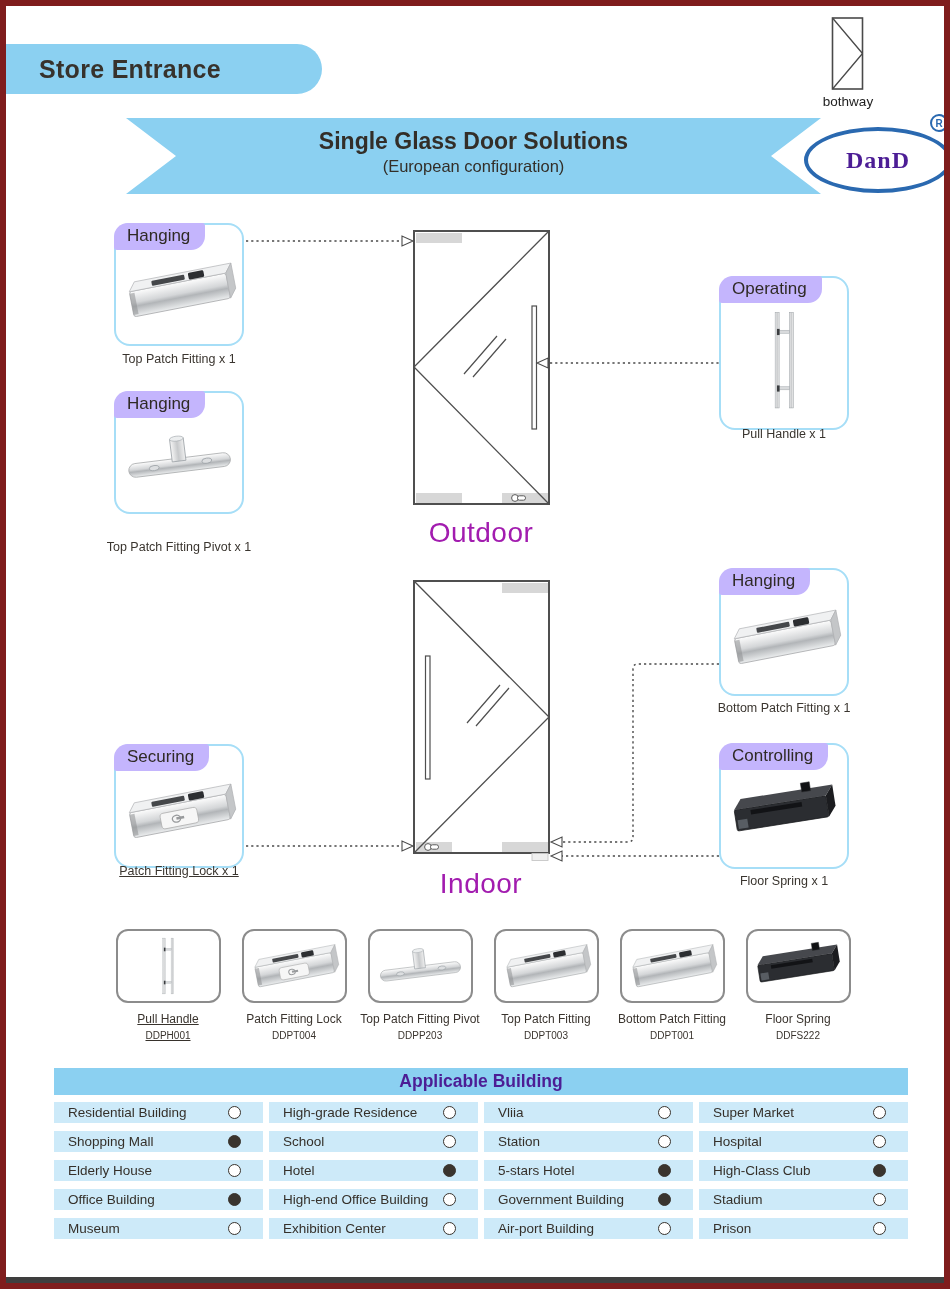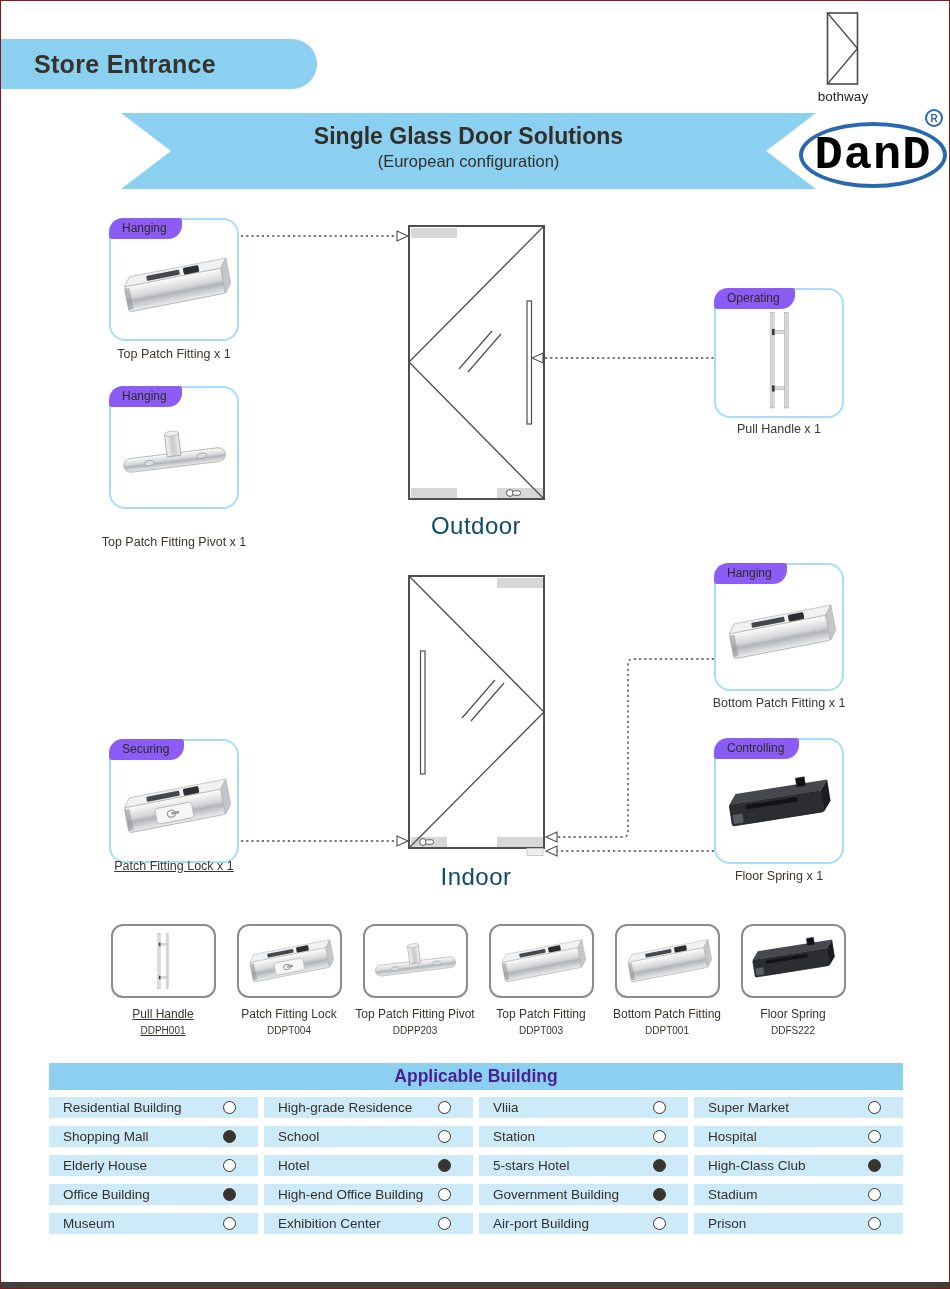--- a/index.html
+++ b/index.html
@@ -1,43 +1,43 @@
 <!DOCTYPE html>
 <html><head>
 <meta charset="utf-8">
 <style>
   html,body{margin:0;padding:0;background:#fff;font-family:"Liberation Sans",sans-serif;}
-  .page{position:relative;width:950px;height:1289px;background:#fff;border:1px solid #7f1d1d;box-sizing:border-box;overflow:hidden;color:#37322c;}
+  .page{position:relative;width:950px;height:1289px;background:#fff;border:6px solid #7f1d1d;box-sizing:border-box;overflow:hidden;color:#37322c;}
   .bottom-bar{position:absolute;left:0;bottom:0;width:100%;height:6px;background:#3e3e3e;}
   .svg-layer{position:absolute;left:0;top:0;width:950px;height:1289px;z-index:1;}
   .z{position:absolute;z-index:2;}
 
   
   .title-banner{left:0;top:38px;width:316px;height:50px;background:#8BD0F1;border-radius:0 26px 26px 0;}
   .title-banner span{display:block;padding-left:33px;line-height:50px;font-size:25px;font-weight:bold;color:#37322c;letter-spacing:.3px;}
   .bothway{left:818px;top:10px;width:46px;height:78px;}
   .bothway-label{left:794px;top:88px;width:96px;text-align:center;font-size:13.5px;color:#222;}
   .ribbon{left:120px;top:112px;width:695px;height:76px;background:#8BD0F1;
     clip-path:polygon(0 0,100% 0,calc(100% - 50px) 50%,100% 100%,0 100%,50px 50%);
     text-align:center;}
   .ribbon-title{margin-top:10px;font-size:23px;font-weight:bold;color:#332e28;}
   .ribbon-sub{margin-top:2px;font-size:16.5px;color:#332e28;}
   .logo-ellipse{left:798px;top:121px;width:148px;height:66px;border:4px solid #2A69B0;border-radius:50%;box-sizing:border-box;
     display:flex;align-items:center;justify-content:center;}
-  .logo-ellipse span{font-family:Liberation Mono, monospace;font-weight:bold;font-size:47px;color:#000000;letter-spacing:1px;}
+  .logo-ellipse span{font-family:Liberation Serif, serif;font-weight:bold;font-size:24px;color:#4c1d95;letter-spacing:1px;}
   .reg-mark{left:924px;top:108px;width:18px;height:18px;border:2px solid #2A69B0;border-radius:50%;box-sizing:border-box;
     font-size:10px;font-weight:bold;color:#2A69B0;display:flex;align-items:center;justify-content:center;}
 
   
   .callout{background:#fff;border:2px solid #A6DEF7;border-radius:16px;box-sizing:border-box;}
-  .tab{position:absolute;top:-2px;left:-2px;background:#8b5cf6;color:#2f2a25;font-size:12px;
+  .tab{position:absolute;top:-2px;left:-2px;background:#c4b5fd;color:#2f2a25;font-size:17px;
     padding:3px 15px 4px 13px;border-radius:14px 3px 14px 3px;}
   .callout-img{position:absolute;left:50%;top:52%;transform:translate(-50%,-46%);}
   .callout-label{font-size:12.5px;color:#3a352f;text-align:center;width:156px;}
-  .door-label{width:200px;text-align:center;font-size:24px;color:#0c4a6e;letter-spacing:.5px;}
+  .door-label{width:200px;text-align:center;font-size:28px;color:#a21caf;letter-spacing:.5px;}
 
   
   .product{top:923px;width:120px;text-align:center;}
   .card{width:105px;height:74px;margin:0 auto;border:2px solid #8c8c8c;border-radius:12px;box-sizing:border-box;
     display:flex;align-items:center;justify-content:center;background:#fff;}
   .pname{margin-top:9px;font-size:12px;color:#3a342e;}
   .pcode{margin-top:4px;font-size:10px;color:#3a342e;}
 
   
   .app-table{left:48px;top:1062px;width:854px;}
@@ -196,21 +196,21 @@
   <div class="z callout-label" style="left:95px;top:534px;">Top Patch Fitting Pivot x 1</div>
 
   <div class="z callout" style="left:108px;top:738px;width:130px;height:124px;padding-left:40px;">
     <div class="tab">Securing</div>
     <svg class="callout-img" width="118" height="79" viewBox="0 0 120 80">
         <use href="#shpPatchLock"></use>
       </svg>
   </div>
   <div class="z callout-label" style="left:95px;top:858px;text-decoration:underline;">Patch Fitting Lock x 1</div>
 
-  <div class="z callout" style="left:713px;top:287px;width:130px;height:130px;">
+  <div class="z callout" style="left:713px;top:270px;width:130px;height:154px;">
     <div class="tab">Operating</div>
     <svg class="callout-img" width="62" height="106" viewBox="0 0 70 120">
         <use href="#shpHandle"></use>
       </svg>
   </div>
   <div class="z callout-label" style="left:700px;top:421px;">Pull Handle x 1</div>
 
   <div class="z callout" style="left:713px;top:562px;width:130px;height:128px;">
     <div class="tab">Hanging</div>
     <svg class="callout-img" width="118" height="79" viewBox="0 0 120 80">

